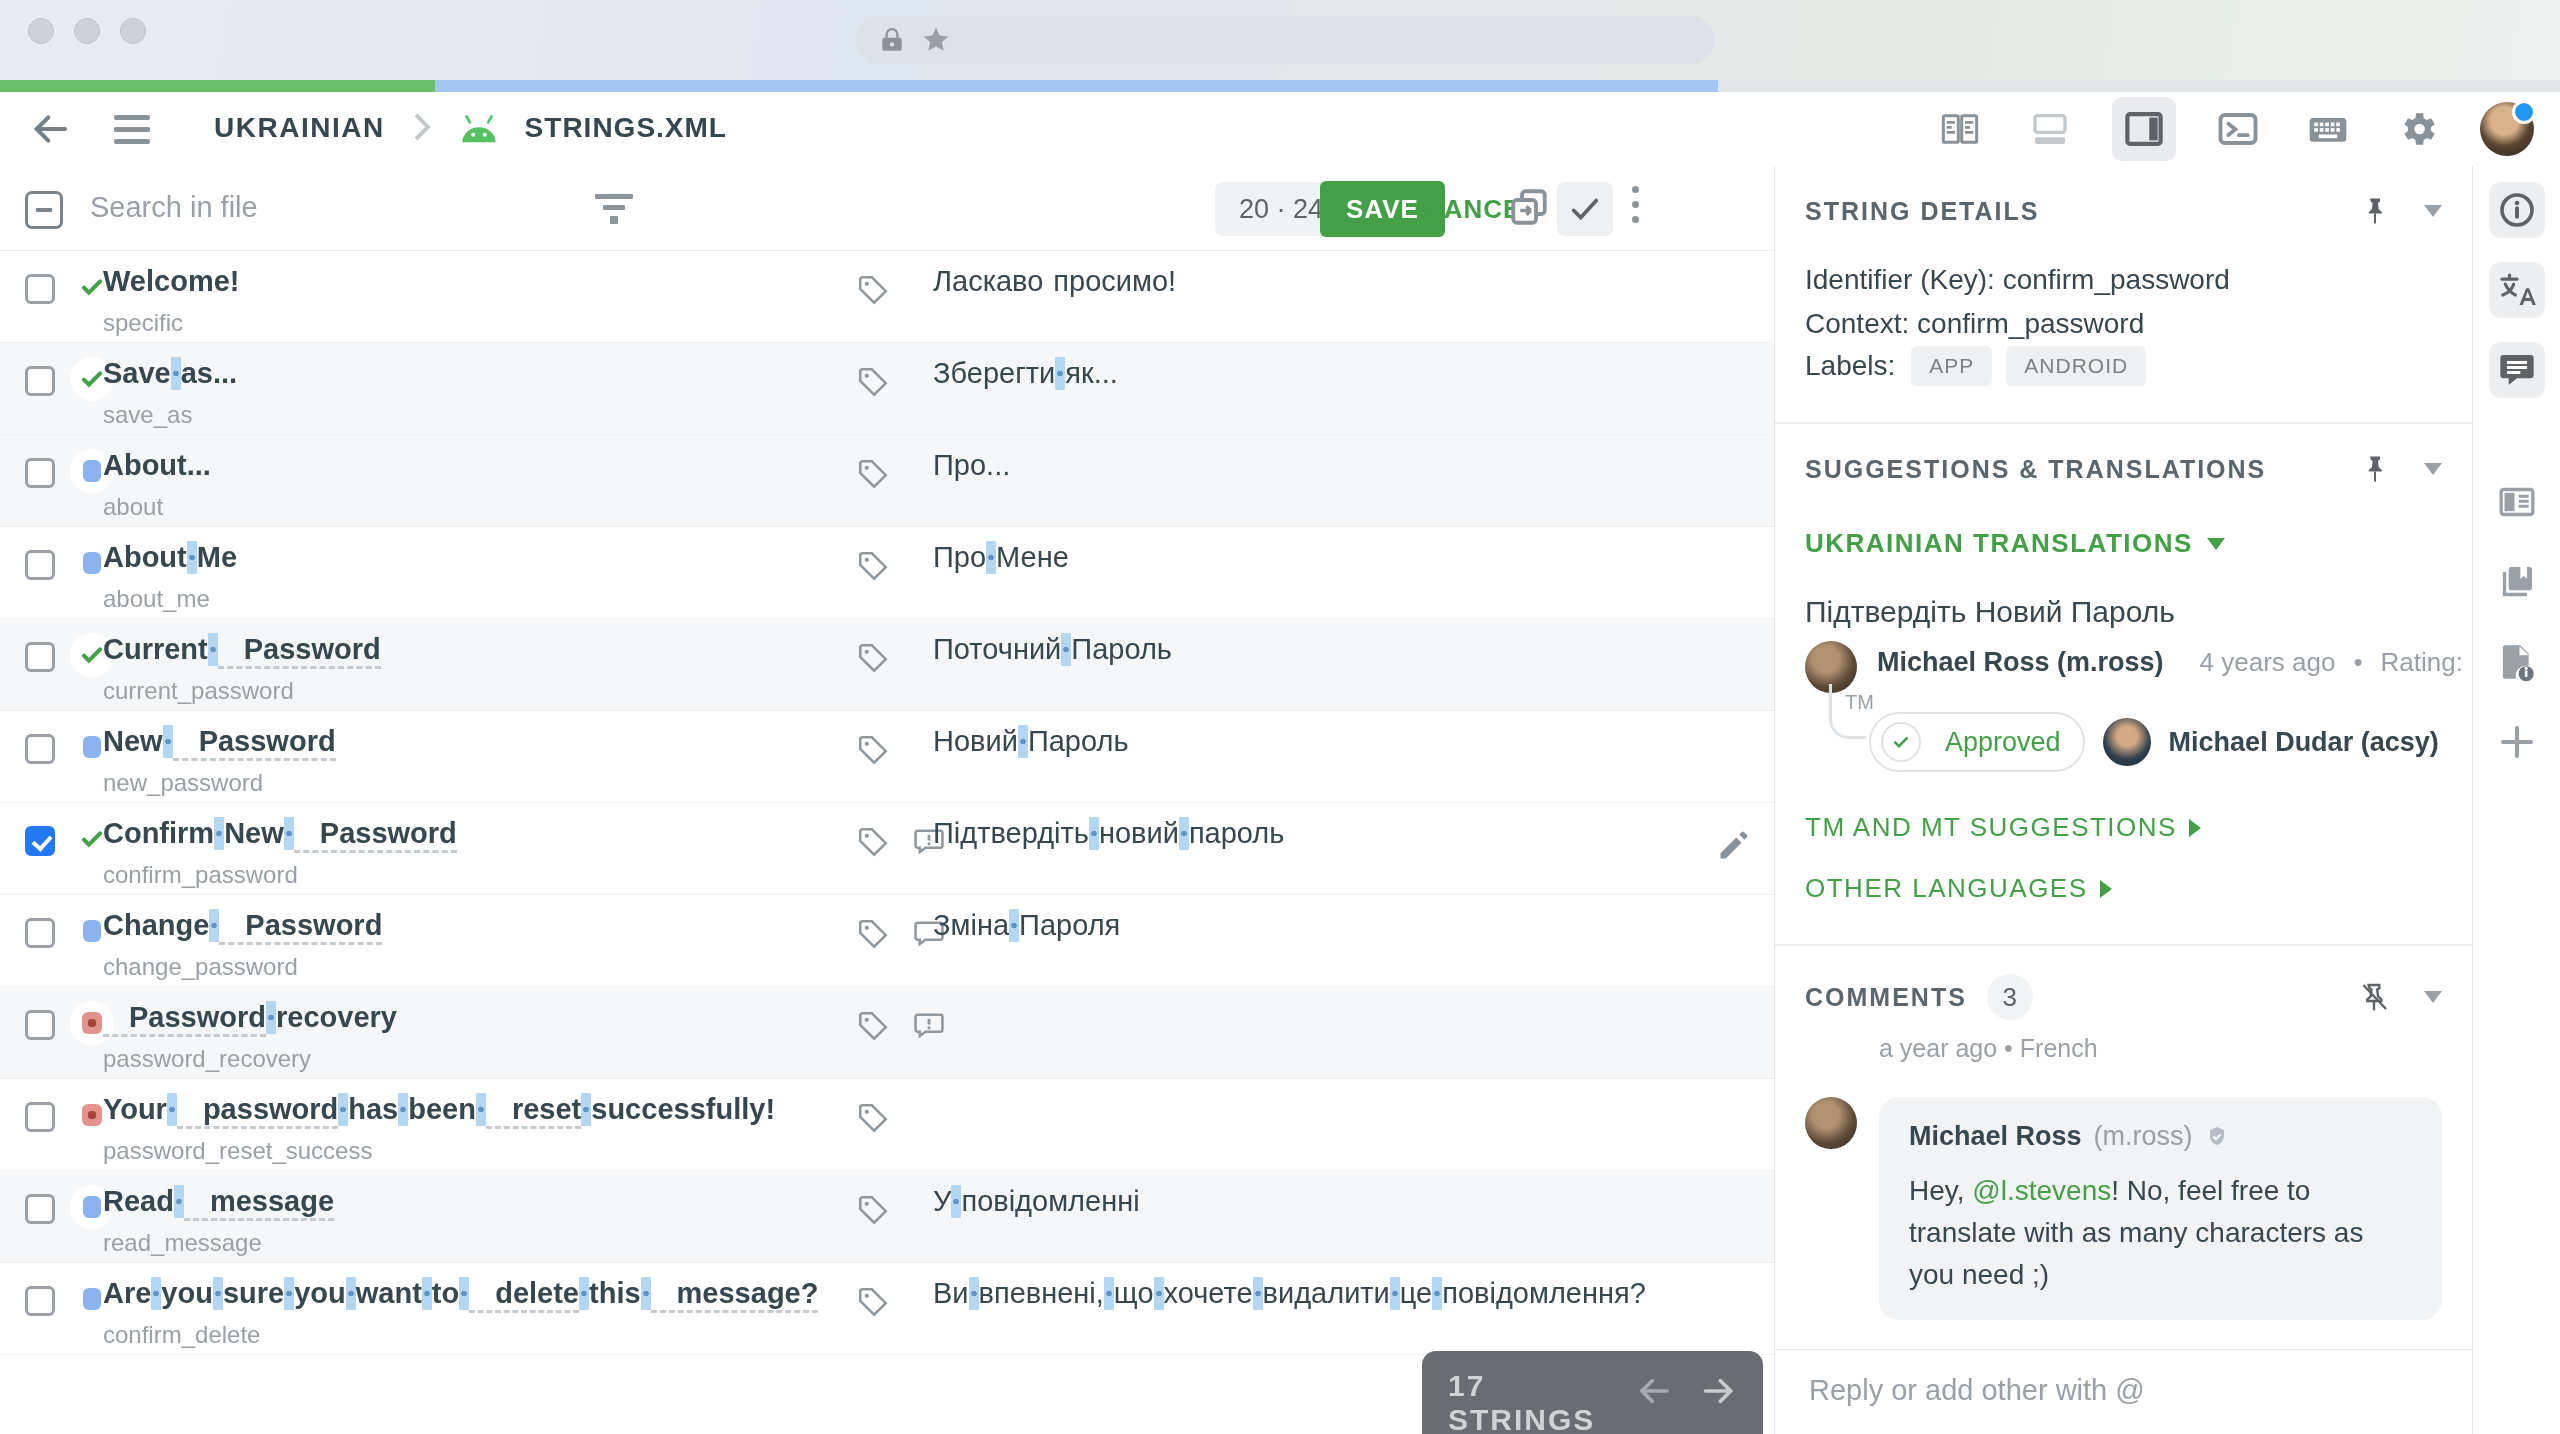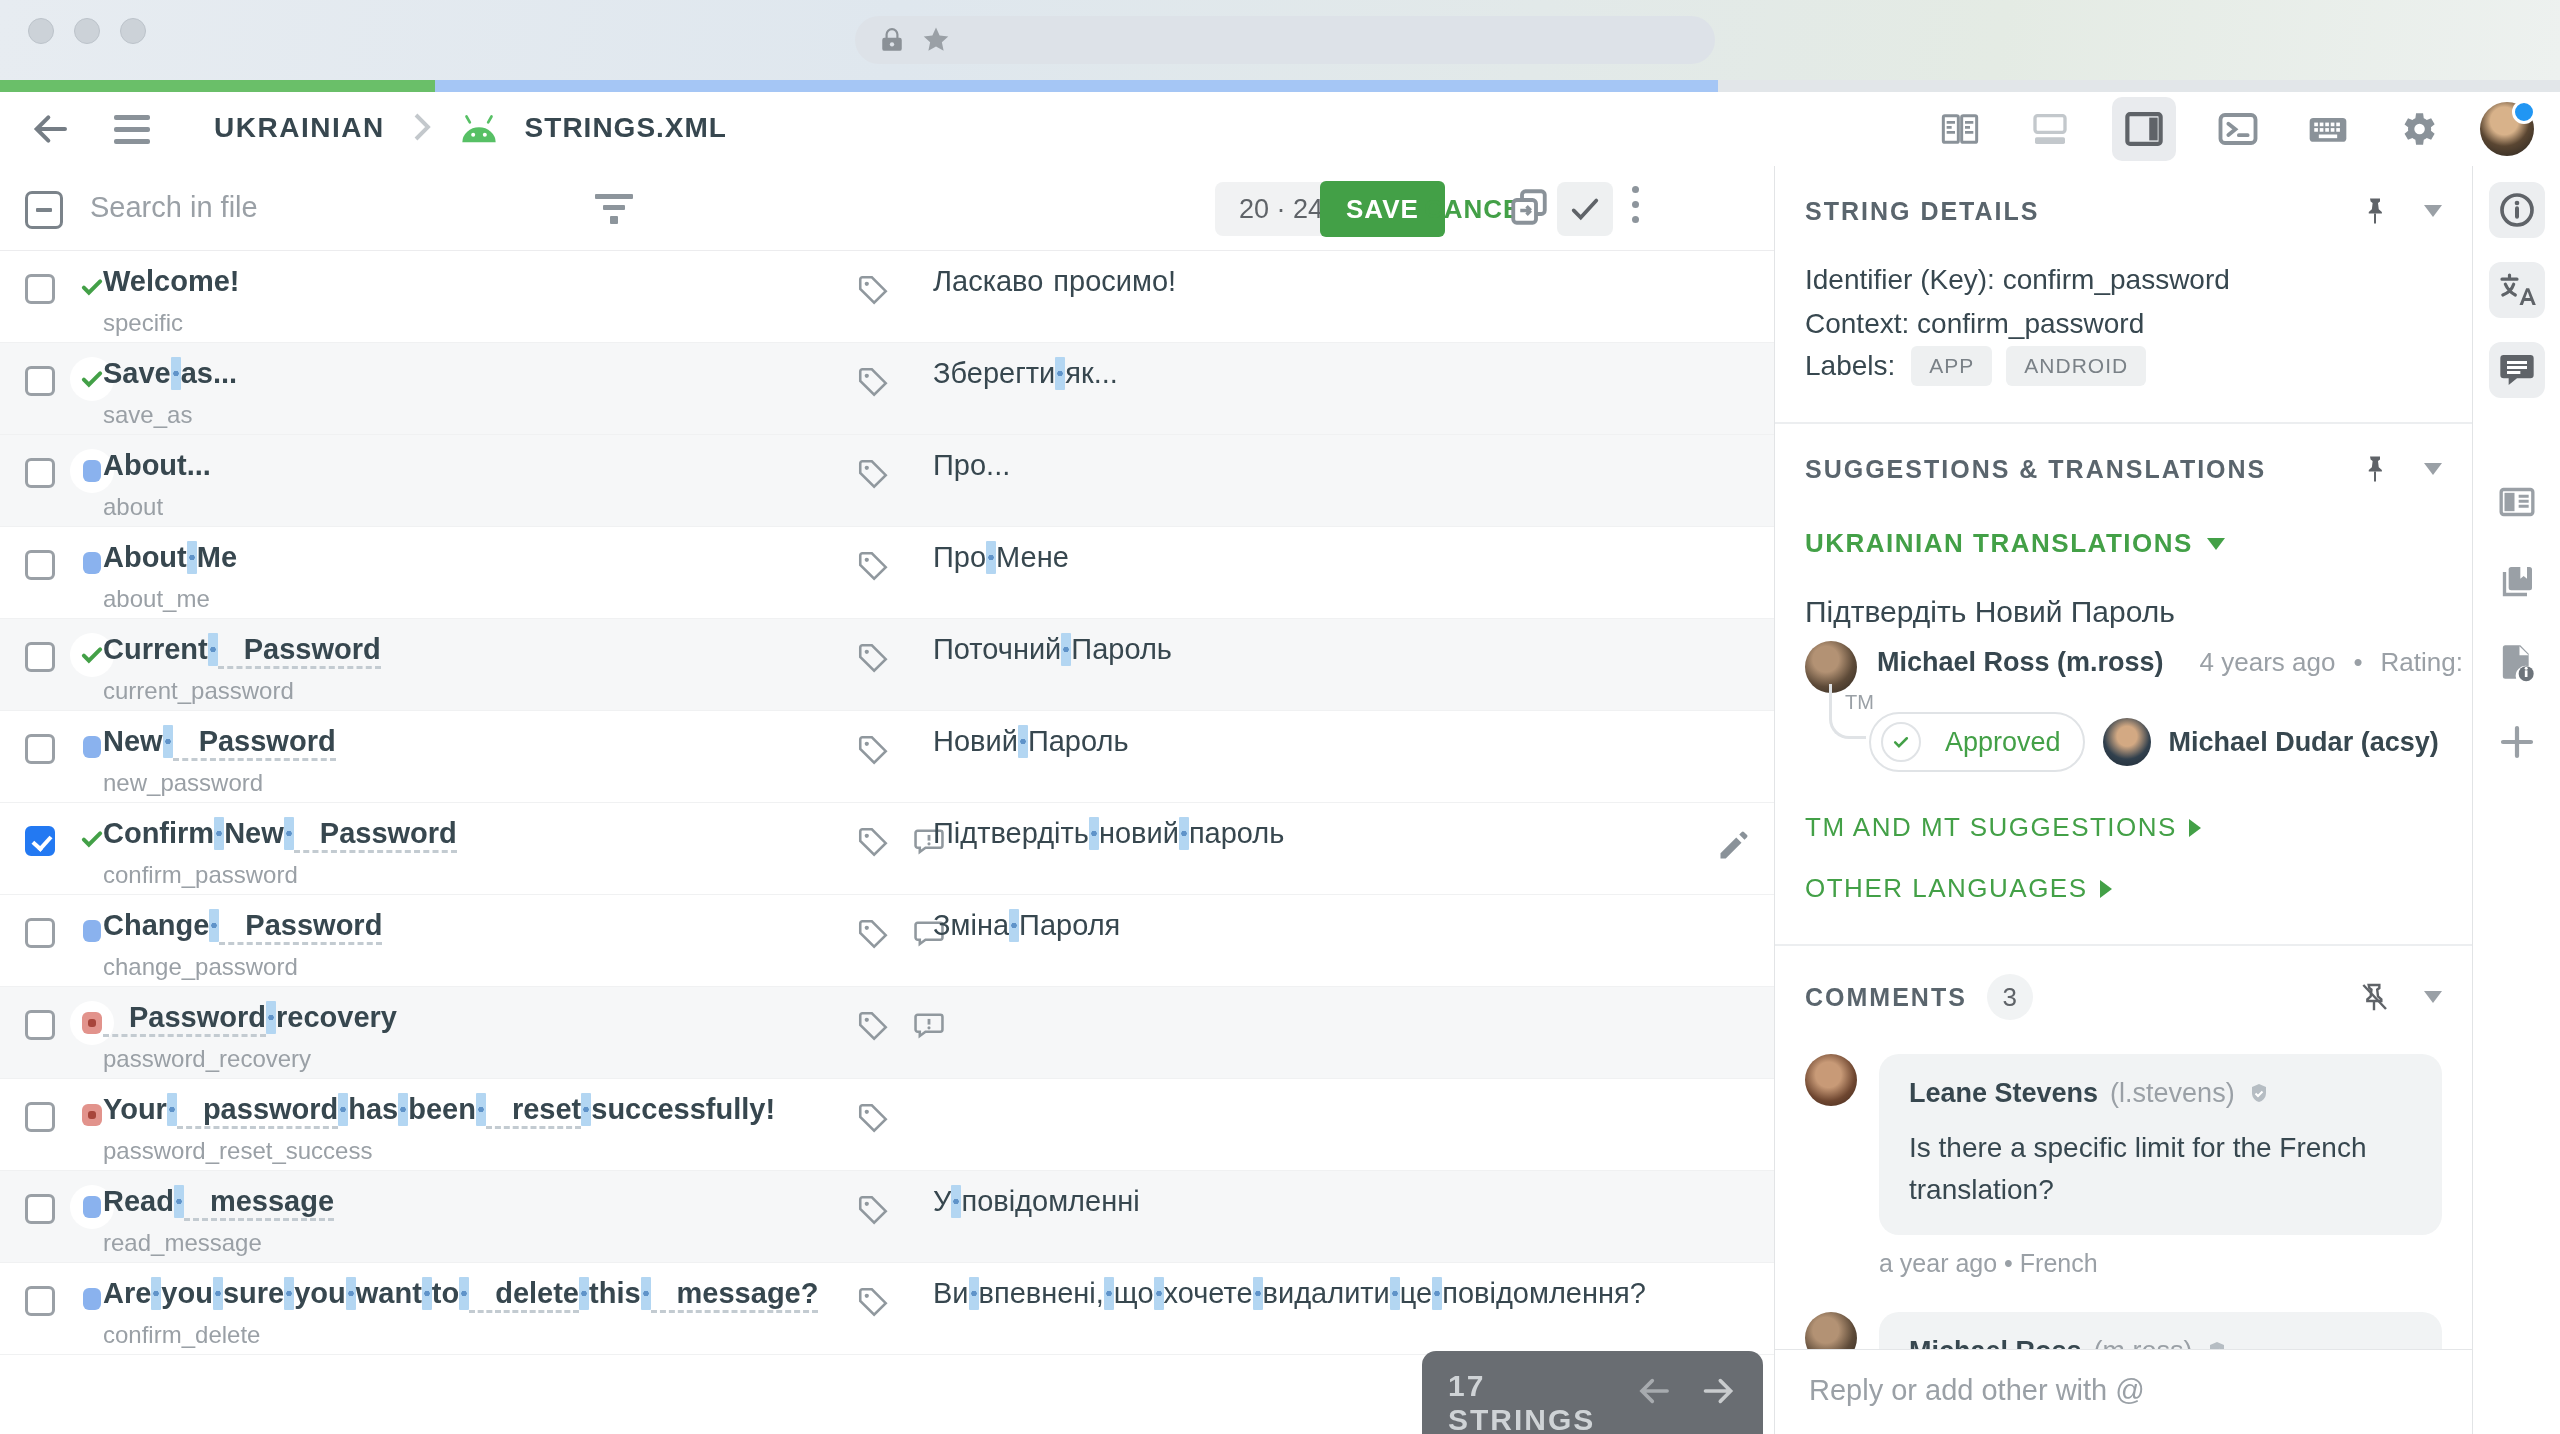--- a/index.html
+++ b/index.html
@@ -624,34 +624,20 @@
           <span class="sect-tools">
             <svg width="32" height="34" viewBox="0 0 24 24">
                 <path fill="none" stroke="#5f6368" stroke-width="1.8" d="M8 3h8v2.3l-1.6 1.2.6 5 2.5 2.3V15H7v-1.2l2.5-2.3.6-5L8.5 5.3zM12 15v7"></path>
                 <path stroke="#5f6368" stroke-width="1.8" d="M4 3l17 18"></path>
               </svg>
             <span class="caret-d gray"></span>
           </span>
         </div>
         <div id="comments-host">
       <div>
-        <div class="comment">
-          <span class="av av-stevens"></span>
-          <div class="bubble">
-            <div class="cmt-name-row">
-              <span class="name">Leane Stevens</span>
-              <span class="handle">(l.stevens)</span>
-              <svg width="24" height="26" viewBox="0 0 24 24">
-                      <path fill="#b6bdc3" d="M12 2l7 3v6c0 5-3.5 8-7 9-3.5-1-7-4-7-9V5z"></path>
-                      <path fill="none" stroke="#fff" stroke-width="2" d="M8.5 11.5l2.5 2.5 4.5-4.5"></path>
-                    </svg>
-            </div>
-            <div class="cmt-text"><span>Is there a specific limit for the French translation?</span></div>
-          </div>
-        </div>
         <div class="cmt-meta">a year ago • French</div>
       </div>
 
       <div>
         <div class="comment">
           <span class="av av-ross"></span>
           <div class="bubble">
             <div class="cmt-name-row">
               <span class="name">Michael Ross</span>
               <span class="handle">(m.ross)</span>

